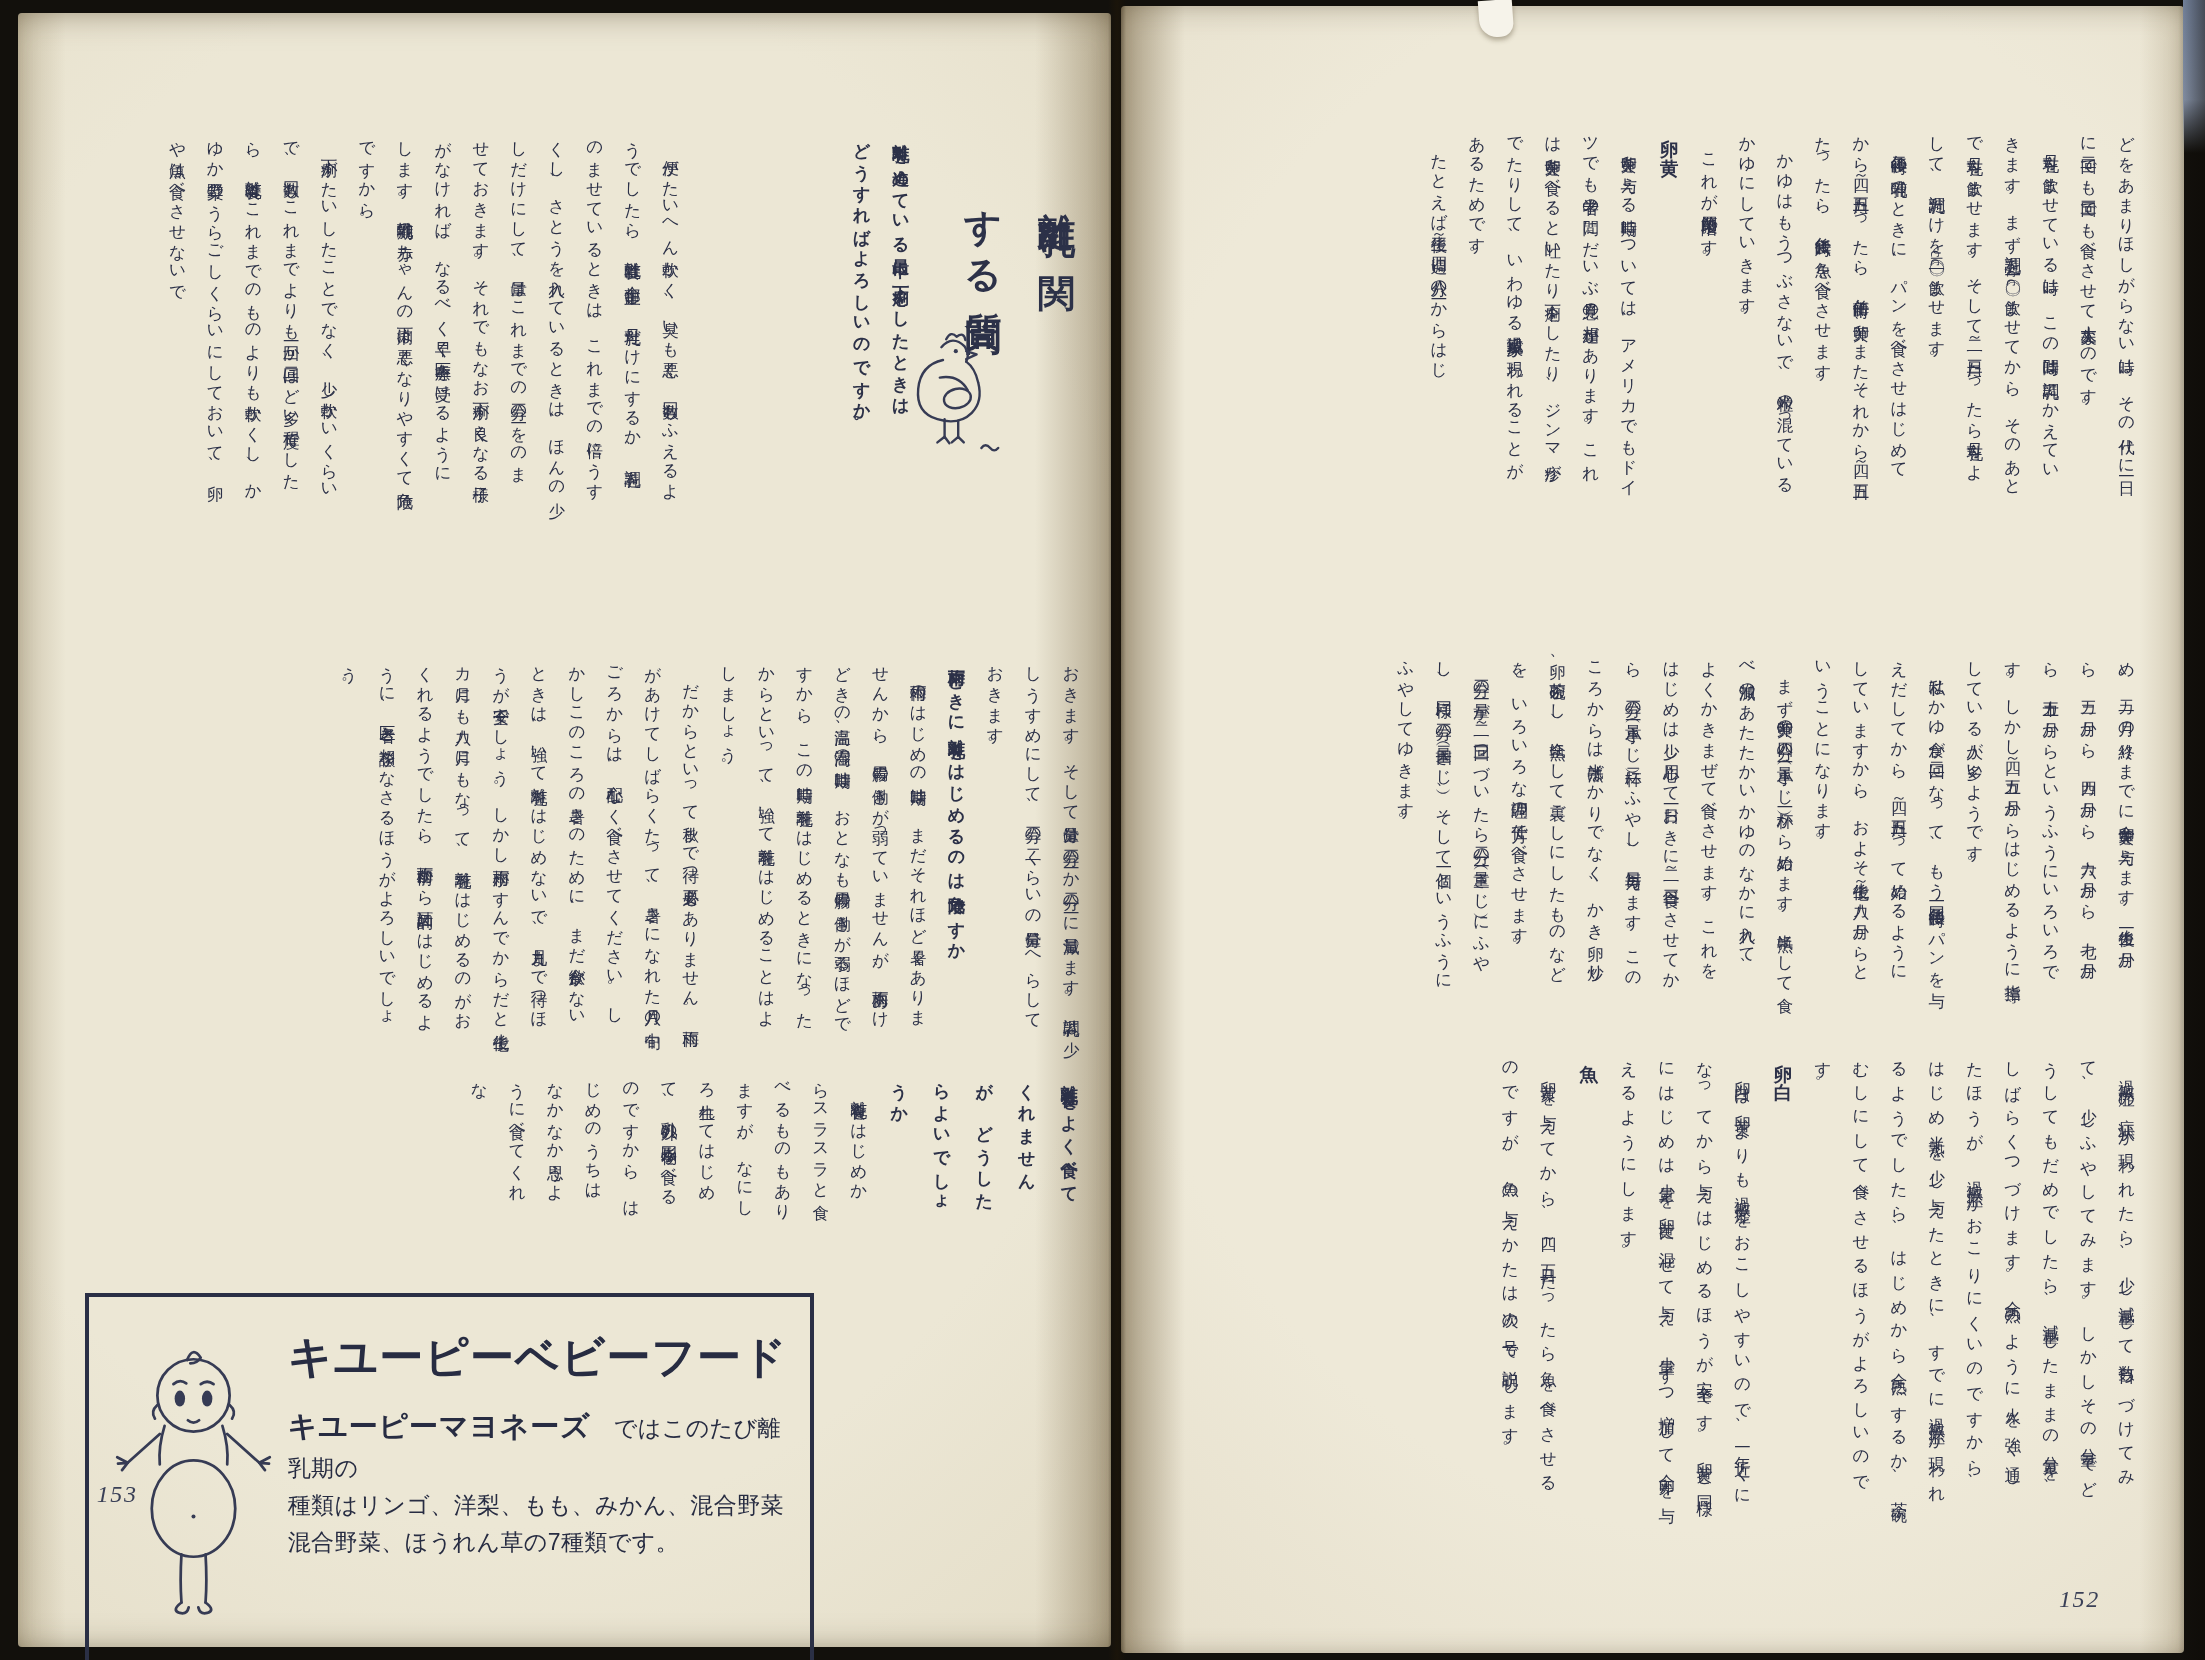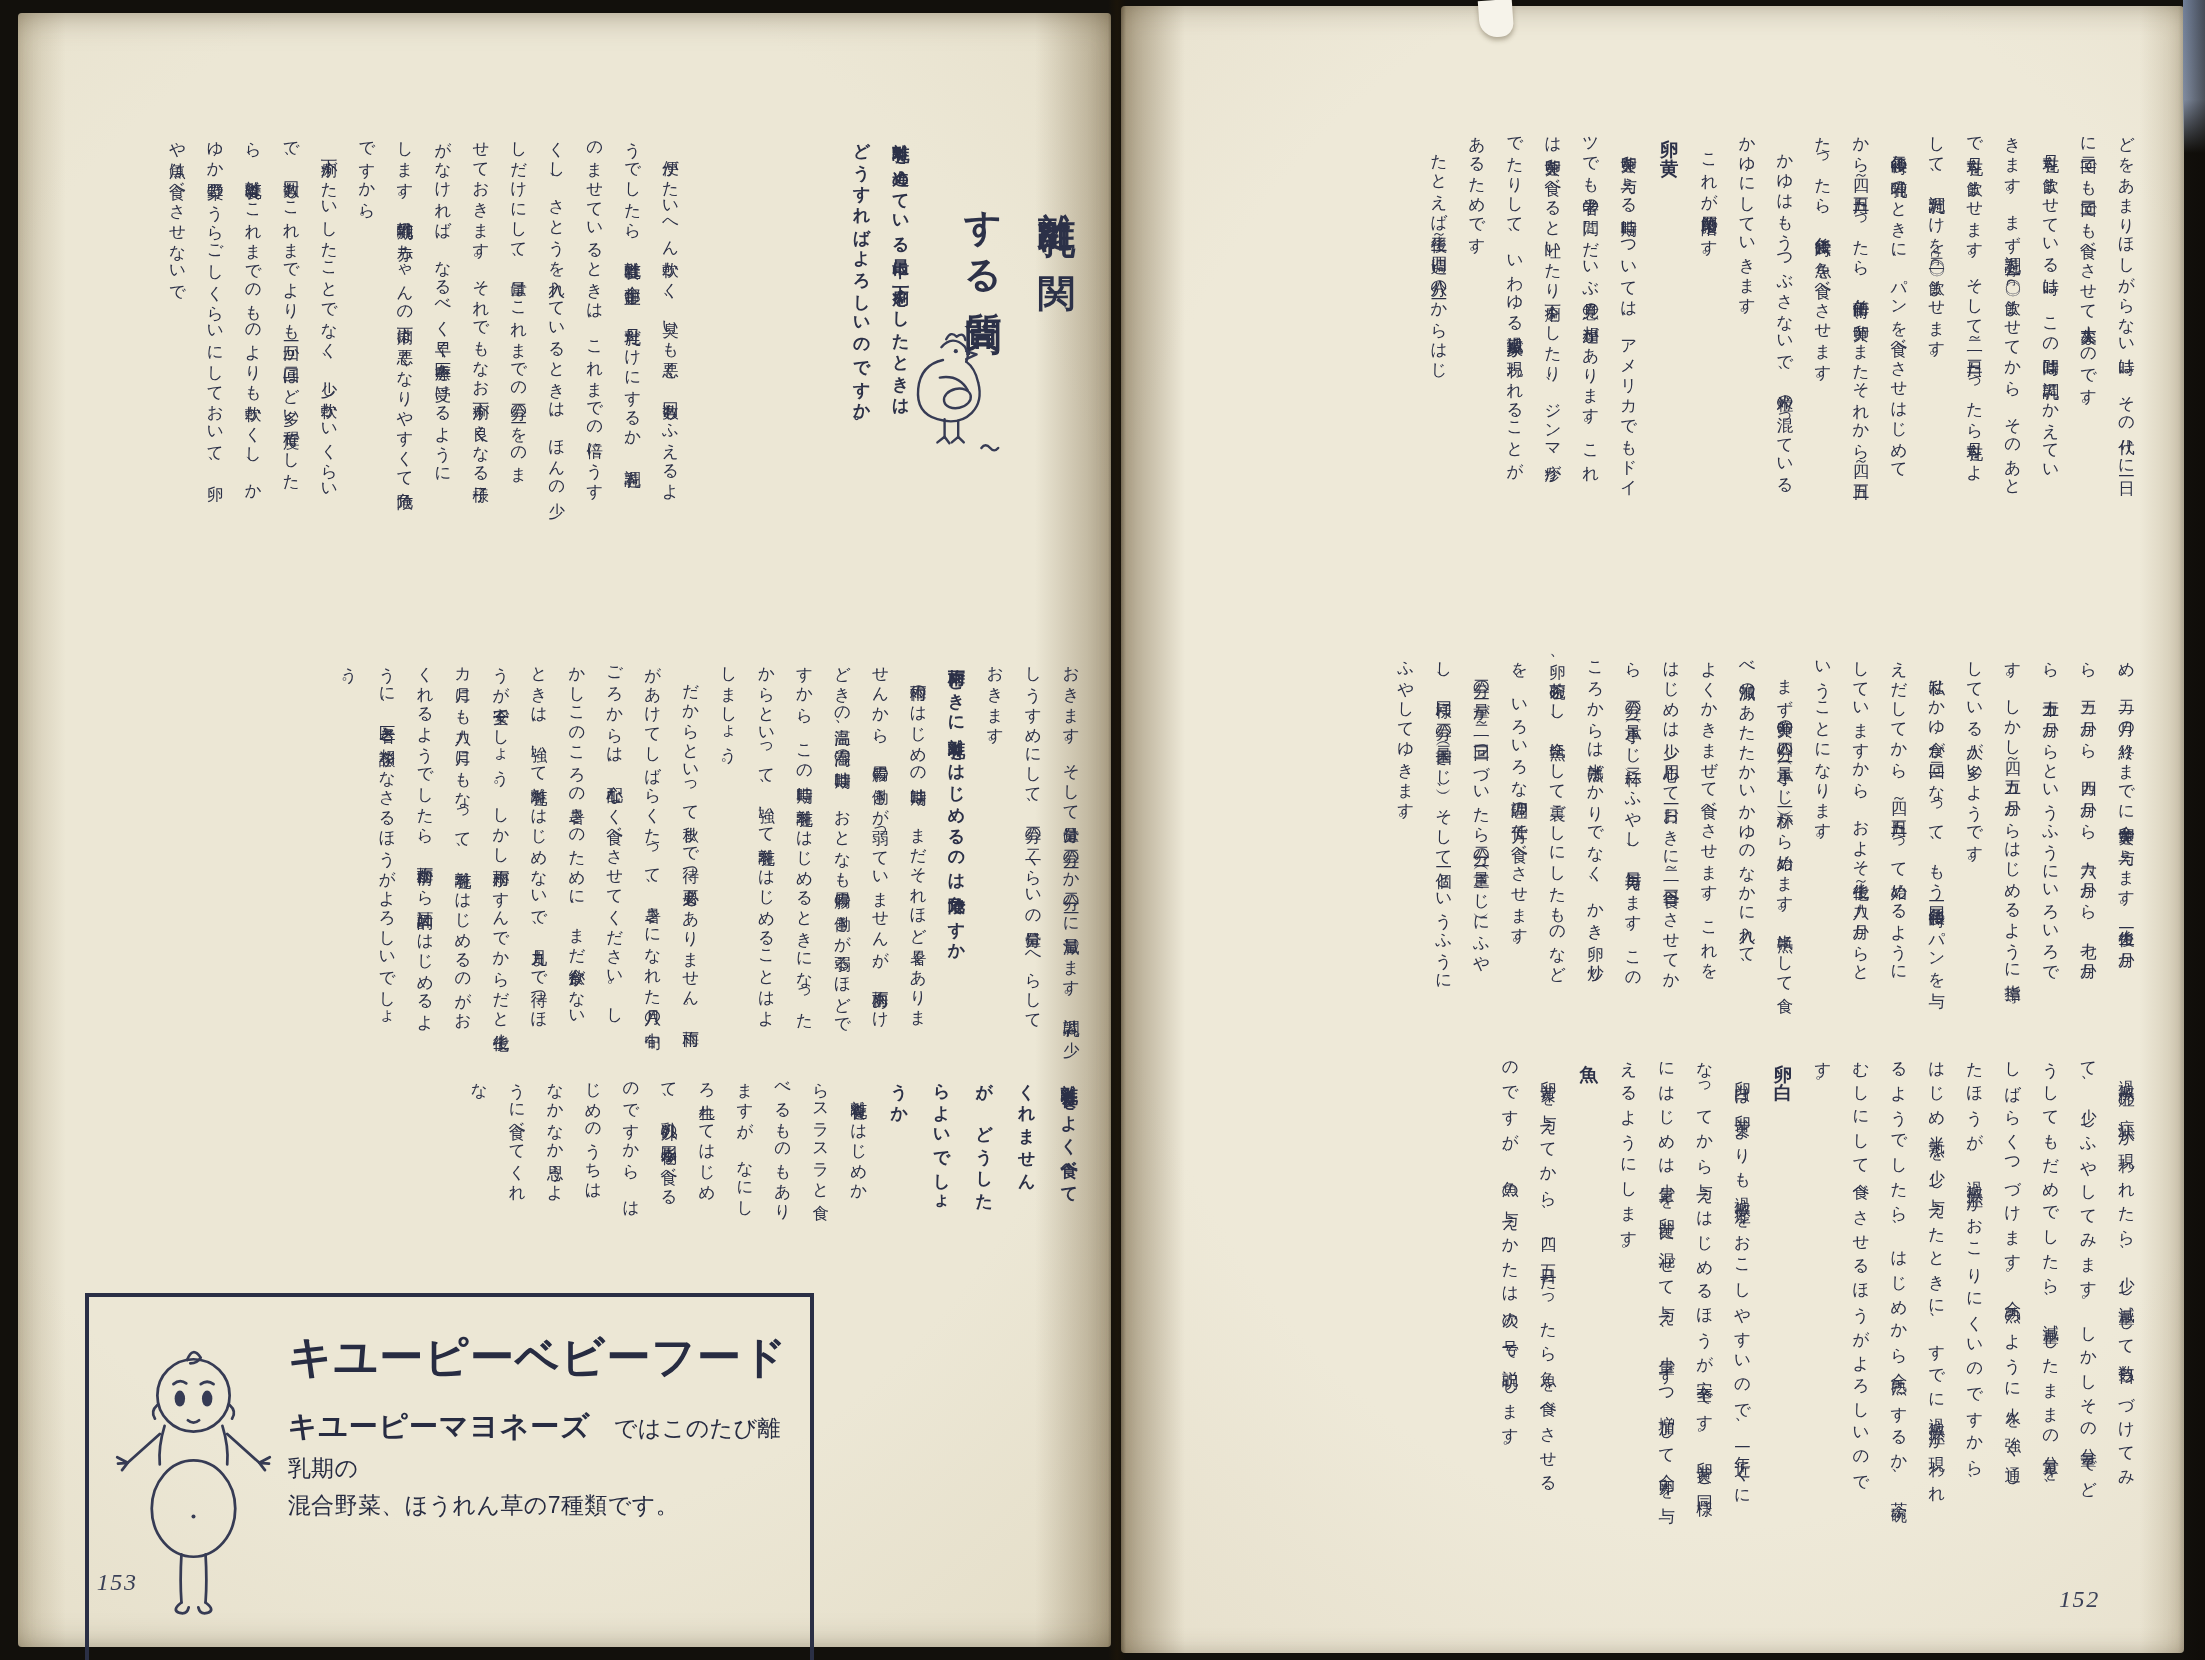--- a/index.html
+++ b/index.html
@@ -145,25 +145,26 @@
         <path d="M18 148 L58 112 M182 148 L142 112"></path>
         <path d="M18 148 l-13 -7 M18 148 l-12 1 M18 148 l-7 9 M182 148 l13 -7 M182 148 l12 1 M182 148 l7 9"></path>
         <ellipse cx="100" cy="205" rx="52" ry="60"></ellipse>
         <circle cx="100" cy="215" r="2.5" fill="#363b54" stroke="none"></circle>
         <path d="M85 262 Q83 295 85 322 M115 262 Q117 295 115 322"></path>
         <path d="M85 322 q-13 10 -2 13 q9 2 11 -7 M115 322 q13 10 2 13 q-9 2 -11 -7"></path>
       </svg>
       <div id="adHeadline">キユーピーベビーフード</div>
       <div id="adBody">
         <p><span class="brand">キユーピーマヨネーズ</span><span>　ではこのたび離乳期の</span></p>
+        <p>種類はリンゴ、洋梨、もも、みかん、混合野菜</p>
         <p>混合野菜、ほうれん草の7種類です。</p>
       </div>
     </div>
 
-    <div class="pnum" style="left:79px;top:1556px;">153</div>
+    <div class="pnum" style="left:79px;top:1468px;">153</div>
   </div>
 
   <div id="crease"></div>
   <div id="tear"></div>
   <div id="edgeBlue"></div>
   <div id="edgeShade"></div>
 </div>
 
 
 </body></html>

